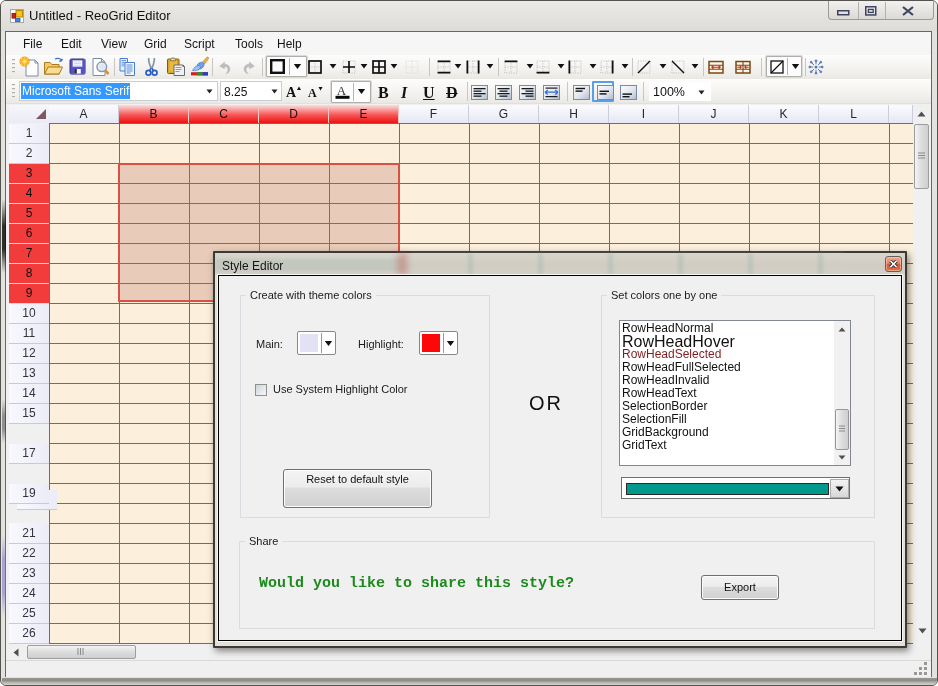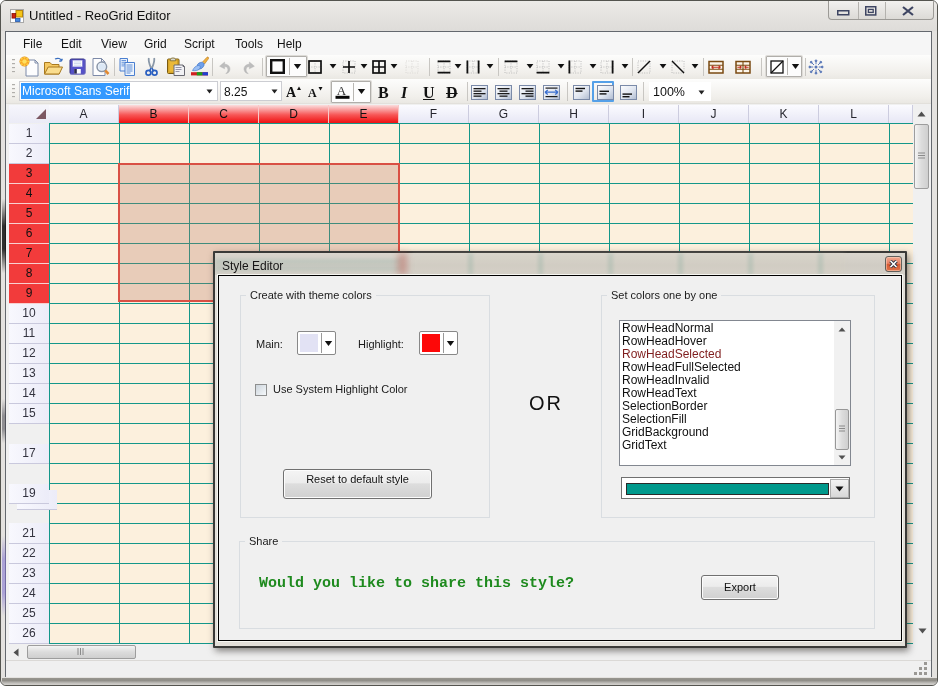--- a/index.html
+++ b/index.html
@@ -533,27 +533,27 @@
       </svg>
 <div class="abs lbl" style="left:143px;top:85px;">Highlight:</div>
 <div class="abs cdrop" style="left:204px;top:78px;width:39px;height:24px;"></div>
 <div class="abs" style="left:207px;top:81px;width:18px;height:18px;background:#fd0808;"></div>
 <div class="abs" style="left:228px;top:80px;width:1px;height:20px;background:#999;"></div>
 <svg class="abs" style="left:231px;top:87px" width="9" height="7" viewBox="0 0 9 7">
         <path d="M0.8 1 L8.2 1 L4.5 6 Z" fill="#111"></path>
       </svg>
 <div class="abs" style="left:40px;top:131px;width:12px;height:12px;background:linear-gradient(135deg,#cdd5dc,#f5f8fa);border:1px solid #8e8f8f;box-sizing:border-box;"></div>
 <div class="abs lbl" style="left:58px;top:130px;">Use System Highlight Color</div>
-<div class="abs btn" style="left:68px;top:216px;width:149px;height:30px;line-height:19px;">Reset to default style</div>
+<div class="abs btn" style="left:68px;top:216px;width:149px;height:39px;line-height:19px;">Reset to default style</div>
 <div class="abs" style="left:314px;top:139px;font-size:20px;font-weight:400;letter-spacing:2px;color:#111;">OR</div>
 <div class="abs grp" style="left:386px;top:42px;width:274px;height:223px;"></div>
 <div class="abs grplabel" style="left:392px;top:36px;">Set colors one by one</div>
 <div class="abs" style="left:404px;top:67px;width:232px;height:146px;background:#fff;border:1px solid #828790;box-sizing:border-box;"></div>
 <div class="abs" style="left:407px;top:69px;font-size:12px;line-height:13px;color:#111;">RowHeadNormal</div>
-<div class="abs" style="left:407px;top:82px;font-size:12px;line-height:13px;color:#111;">RowHeadHover</div>
+<div class="abs" style="left:407px;top:82px;font-size:16px;line-height:13px;color:#111;">RowHeadHover</div>
 <div class="abs" style="left:407px;top:95px;font-size:12px;line-height:13px;color:#7f1d1d;">RowHeadSelected</div>
 <div class="abs" style="left:407px;top:108px;font-size:12px;line-height:13px;color:#111;">RowHeadFullSelected</div>
 <div class="abs" style="left:407px;top:121px;font-size:12px;line-height:13px;color:#111;">RowHeadInvalid</div>
 <div class="abs" style="left:407px;top:134px;font-size:12px;line-height:13px;color:#111;">RowHeadText</div>
 <div class="abs" style="left:407px;top:147px;font-size:12px;line-height:13px;color:#111;">SelectionBorder</div>
 <div class="abs" style="left:407px;top:160px;font-size:12px;line-height:13px;color:#111;">SelectionFill</div>
 <div class="abs" style="left:407px;top:173px;font-size:12px;line-height:13px;color:#111;">GridBackground</div>
 <div class="abs" style="left:407px;top:186px;font-size:12px;line-height:13px;color:#111;">GridText</div>
 <div class="abs" style="left:619px;top:68px;width:16px;height:144px;background:#f1f1f1;"></div>
 <svg class="abs" style="left:623px;top:74px" width="8" height="5" viewBox="0 0 8 5">

